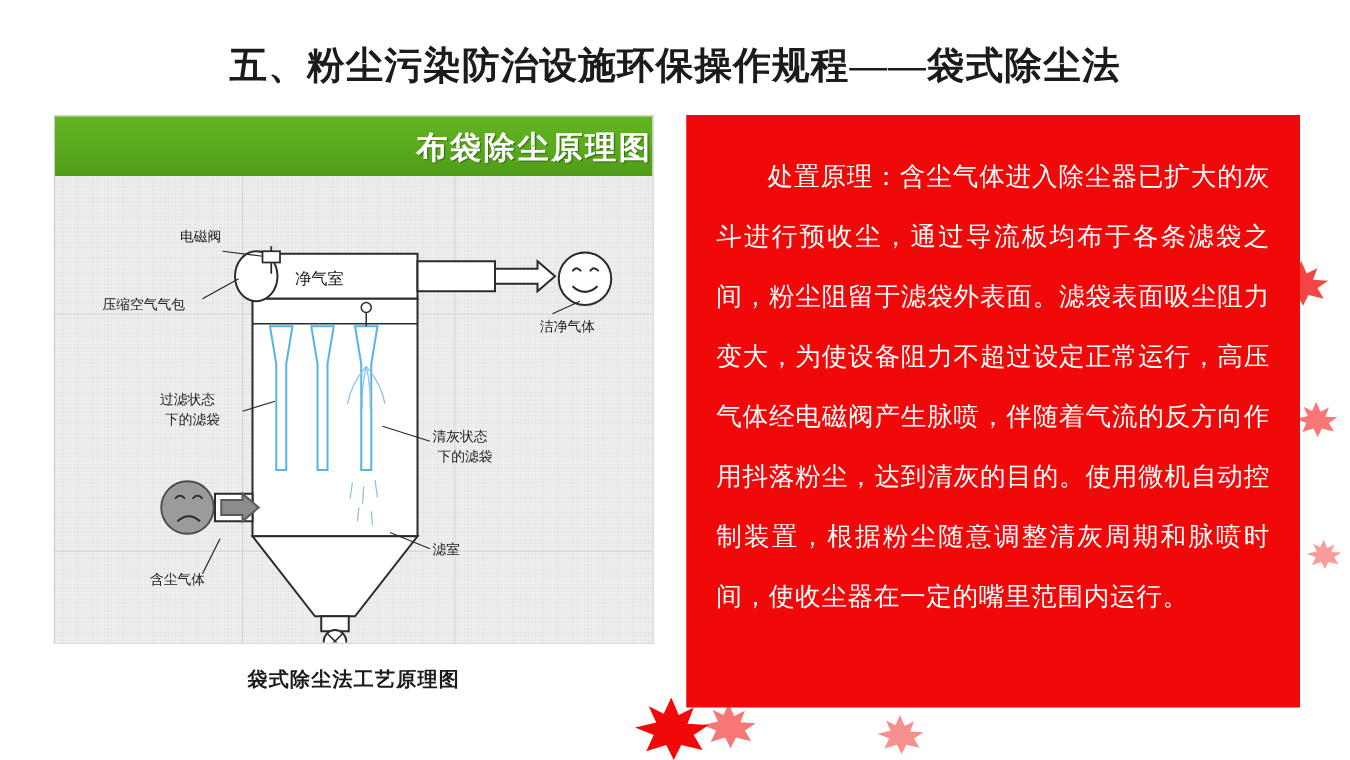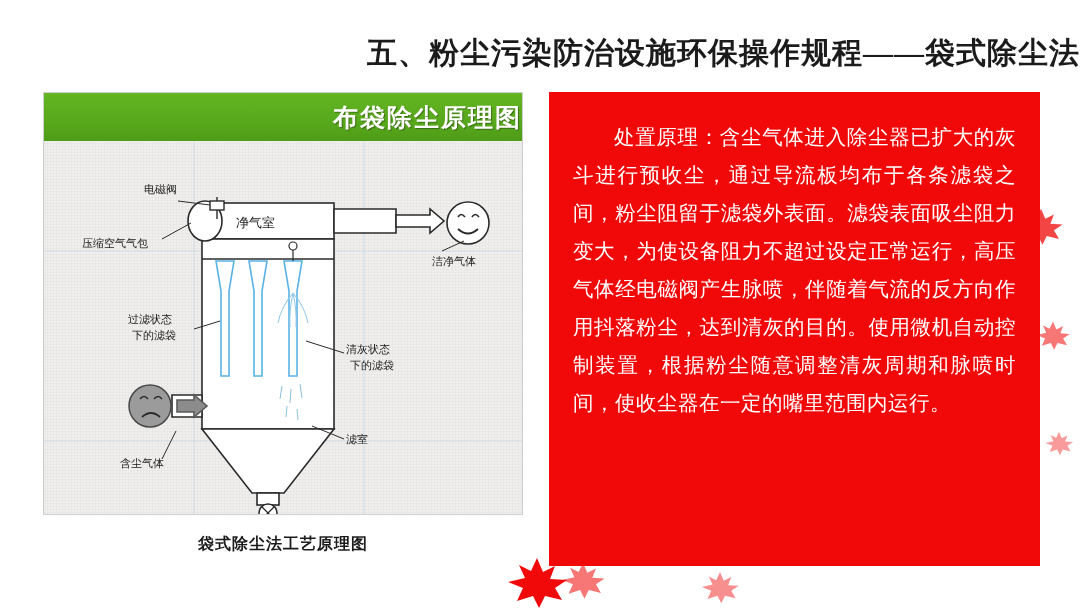--- a/index.html
+++ b/index.html
@@ -14,21 +14,21 @@
     overflow: hidden;
     position: relative;
   }
 
   
   .slide-title {
     position: absolute;
     top: 34px;
     left: 0;
     width: 1080px;
-    text-align: right;
+    text-align: center;
     font-family: "Liberation Serif", serif;
     font-weight: bold;
     font-size: 30px;
     line-height: 38px;
     color: #1b1b1b;
     letter-spacing: 1px;
     z-index: 5;
   }
 
   
@@ -96,21 +96,21 @@
     width: 491px;
     height: 474px;
     background: #f10808;
     box-sizing: border-box;
     padding: 26px 24px 20px 24px;
   }
   .red-text {
     font-family: "Liberation Serif", serif;
     color: #ffffff;
     font-size: 20.5px;
-    line-height: 38px;
+    line-height: 48px;
     text-indent: 2em;
     letter-spacing: 0.5px;
     text-align: justify;
   }
 
   
   .leaf { position: absolute; z-index: 1; pointer-events: none; }
   .leaf-a { left: 505px; top: 556px; }
   .leaf-b { left: 560px; top: 560px; opacity: .55; }
   .leaf-c { left: 700px; top: 570px; opacity: .45; }

